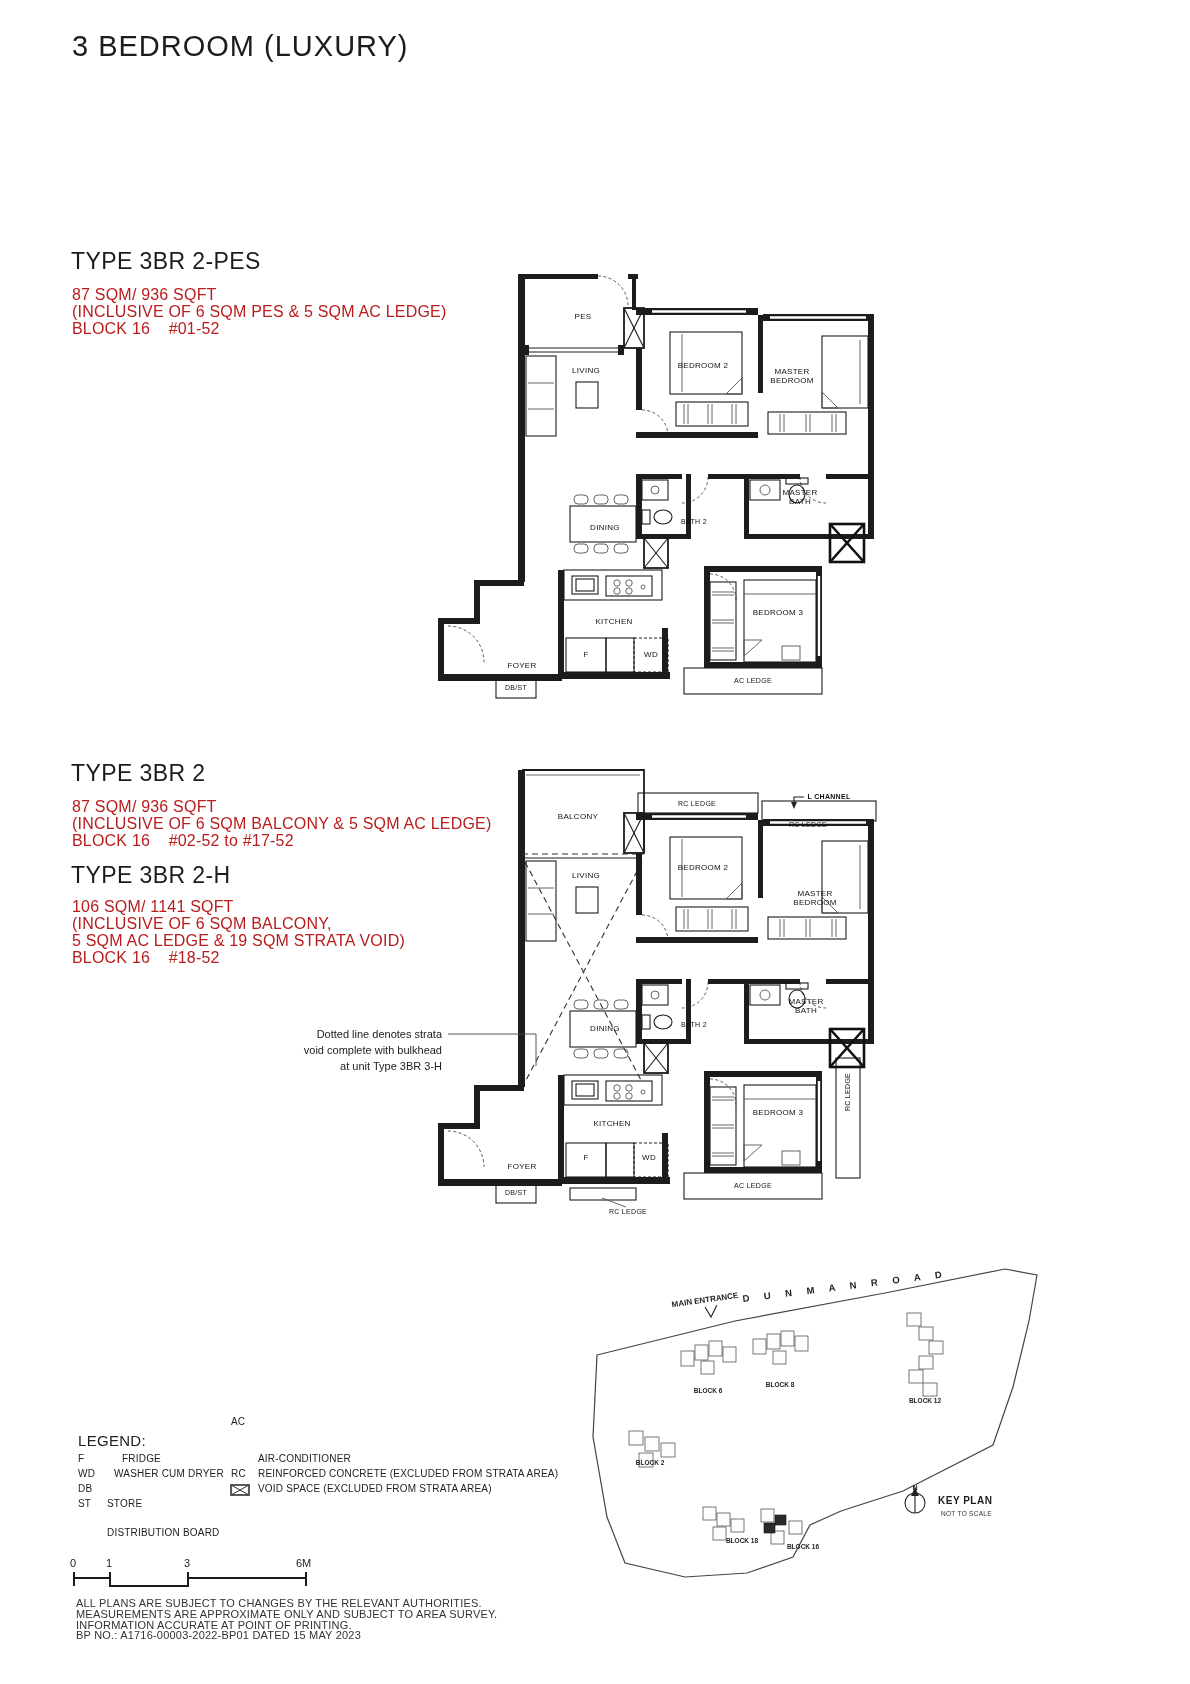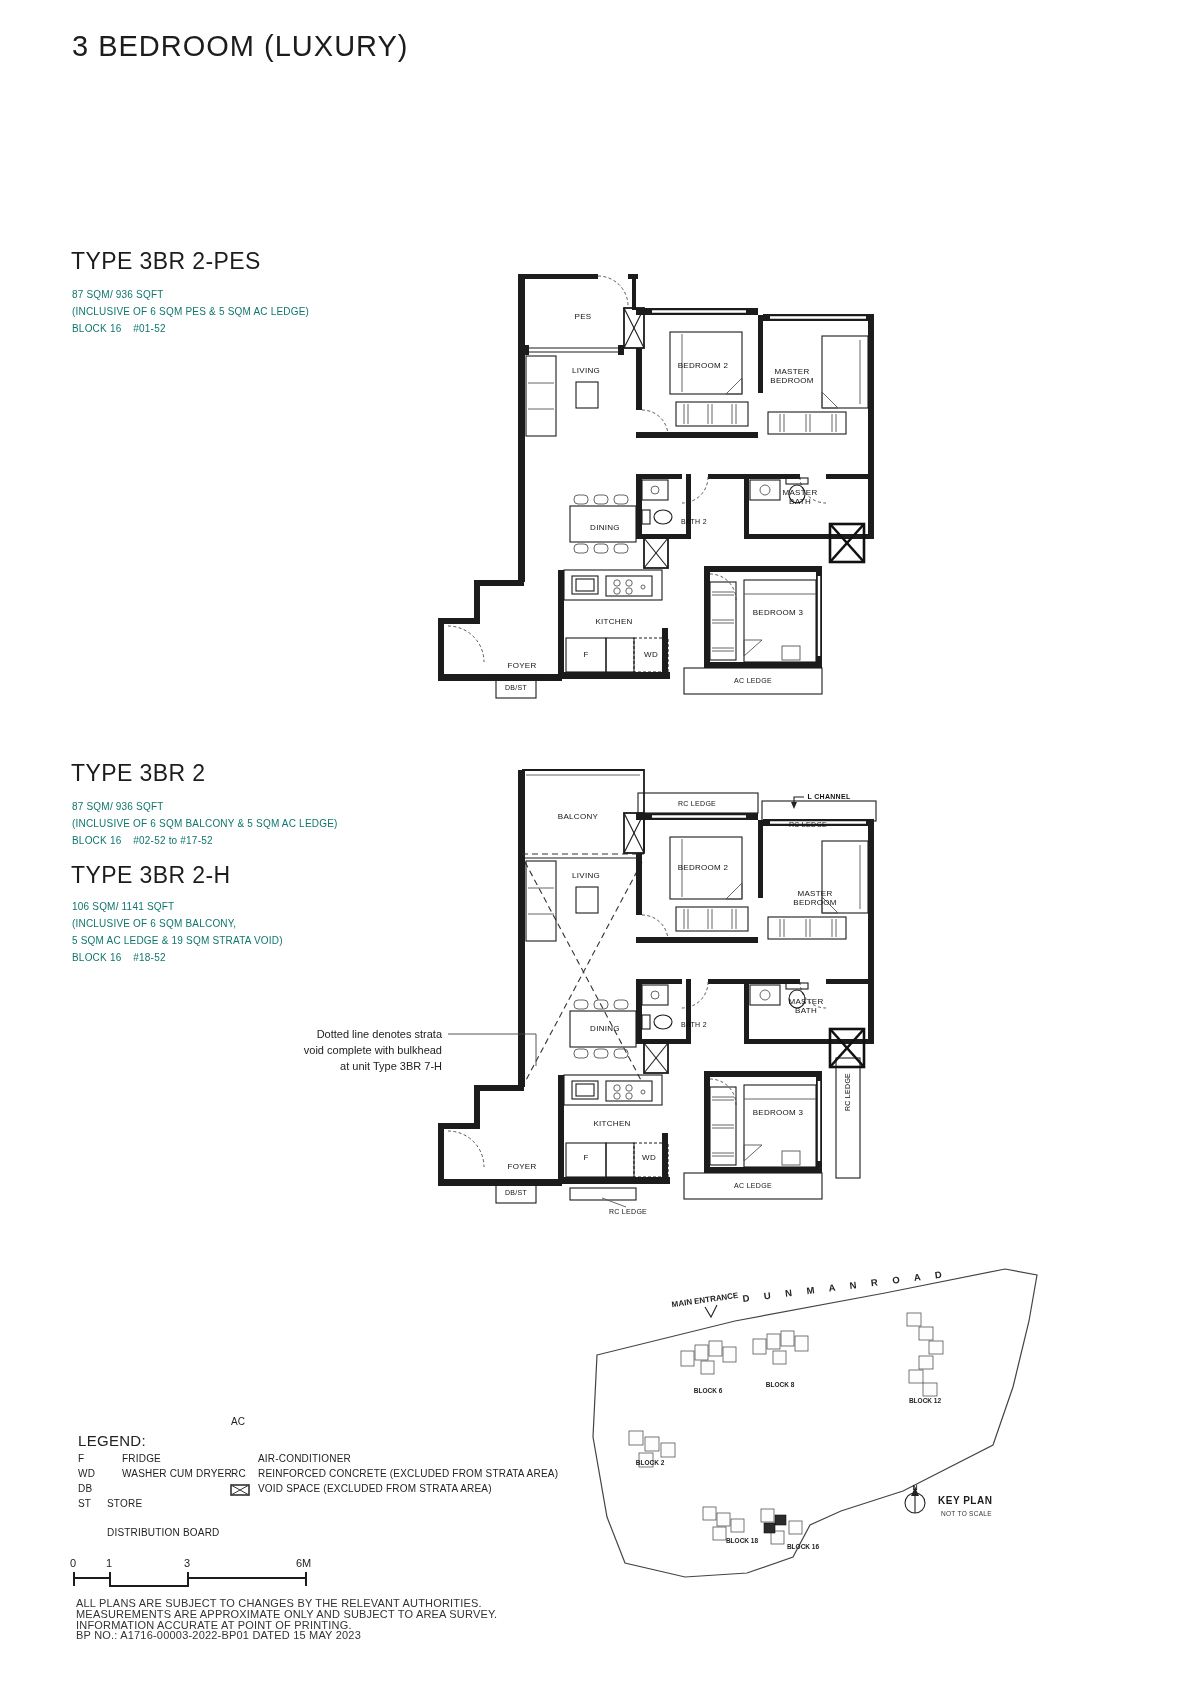--- a/index.html
+++ b/index.html
@@ -5,21 +5,21 @@
   html,body{margin:0;padding:0}
   body{width:1190px;height:1684px;position:relative;background:#fff;
        font-family:"Liberation Sans",sans-serif;color:#1c1c1c;overflow:hidden}
   .pl{position:absolute;transform:translate(-50%,-50%);font-size:8px;letter-spacing:.3px;
       color:#111;white-space:nowrap;text-align:center;line-height:1.15}
   .pl.small{font-size:7px}
   .pl.wrap{white-space:normal}
   .pl.rot{transform:translate(-50%,-50%) rotate(-90deg)}
   .title{position:absolute;font-size:29px;font-weight:500;letter-spacing:1px}
   .hdg{position:absolute;font-size:23px;font-weight:500;letter-spacing:.4px}
-  .meta{position:absolute;font-size:10px;line-height:17px;color:#0f766e;letter-spacing:.2px}
+  .meta{position:absolute;font-size:16px;line-height:17px;color:#b91c1c;letter-spacing:.2px}
   .meta div{white-space:pre}
   .ann{position:absolute;font-size:11px;line-height:16px;color:#222;text-align:right}
   .legend-h{position:absolute;font-size:15px;color:#222;letter-spacing:.3px}
   .leg{position:absolute;font-size:10px;color:#222;letter-spacing:.2px;white-space:nowrap}
   .scale-n{position:absolute;font-size:11px;color:#222}
   .disc{position:absolute;font-size:11px;line-height:10.8px;color:#333;letter-spacing:.2px}
   .kp-lbl{position:absolute;transform:translate(-50%,-50%);font-size:6.5px;font-weight:600;
           color:#222;white-space:nowrap}
   .kp-title{position:absolute;font-size:10px;font-weight:700;letter-spacing:.5px}
   .kp-note{position:absolute;font-size:6.5px;color:#333;letter-spacing:.3px}
@@ -61,21 +61,21 @@
 <div class="meta" style="left:72px;top:898px">
   <div>106 SQM/ 1141 SQFT</div>
   <div>(INCLUSIVE OF 6 SQM BALCONY,</div>
   <div>5 SQM AC LEDGE &amp; 19 SQM STRATA VOID)</div>
   <div>BLOCK 16    #18-52</div>
 </div>
 
 <div class="ann" style="right:748px;top:1026px">
   <div>Dotted line denotes strata</div>
   <div>void complete with bulkhead</div>
-  <div>at unit Type 3BR 7-H</div>
+  <div>at unit Type 3BR 3-H</div>
 </div>
 
 <svg id="plan1svg" class="layer" style="left:430px;top:236px" width="460" height="470" viewBox="0 0 460 470">
     <rect x="88" y="38" width="7" height="308" class="wall"></rect>
     <rect x="88" y="38" width="80" height="5" class="wall"></rect>
     <rect x="198" y="38" width="10" height="5" class="wall"></rect>
     <rect x="202" y="42" width="4" height="32" class="wall"></rect>
     <path d="M 168,40 A 30 30 0 0 1 198,70" class="dash"></path>
     <rect x="194" y="72" width="20" height="40" class="thin2"></rect>
     <line x1="194" y1="72" x2="214" y2="112" class="thin"></line>
@@ -349,21 +349,21 @@
 <div class="pl small" style="left:516px;top:1193px">DB/ST</div>
 <div class="pl" style="left:778px;top:1113px">BEDROOM 3</div>
 <div class="pl small rot" style="left:848px;top:1092px">RC LEDGE</div>
 <div class="pl small" style="left:753px;top:1186px">AC LEDGE</div>
 <div class="pl small" style="left:628px;top:1212px">RC LEDGE</div>
 
 <div class="legend-h" style="left:78px;top:1432px">LEGEND:</div>
 <div class="leg" style="left:78px;top:1453px">F</div>
 <div class="leg" style="left:122px;top:1453px">FRIDGE</div>
 <div class="leg" style="left:78px;top:1468px">WD</div>
-<div class="leg" style="left:122px;top:1468px">WASHER CUM DRYER</div>
+<div class="leg" style="left:114px;top:1468px">WASHER CUM DRYER</div>
 <div class="leg" style="left:78px;top:1483px">DB</div>
 <div class="leg" style="left:107px;top:1527px">DISTRIBUTION BOARD</div>
 <div class="leg" style="left:78px;top:1498px">ST</div>
 <div class="leg" style="left:107px;top:1498px">STORE</div>
 <div class="leg" style="left:231px;top:1416px">AC</div>
 <div class="leg" style="left:258px;top:1453px">AIR-CONDITIONER</div>
 <div class="leg" style="left:231px;top:1468px">RC</div>
 <div class="leg" style="left:258px;top:1468px">REINFORCED CONCRETE (EXCLUDED FROM STRATA AREA)</div>
 <svg class="layer" style="left:230px;top:1484px" width="20" height="12" viewBox="0 0 20 12">
   <rect x="1" y="1" width="18" height="10" fill="#fff" stroke="#333" stroke-width="1.6"></rect>

